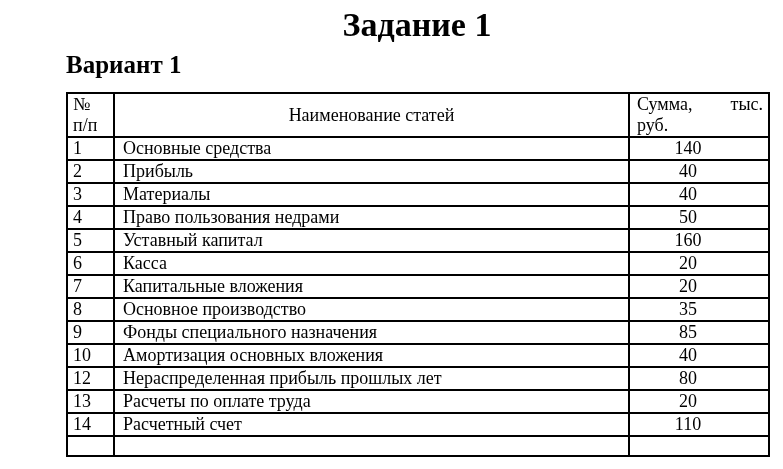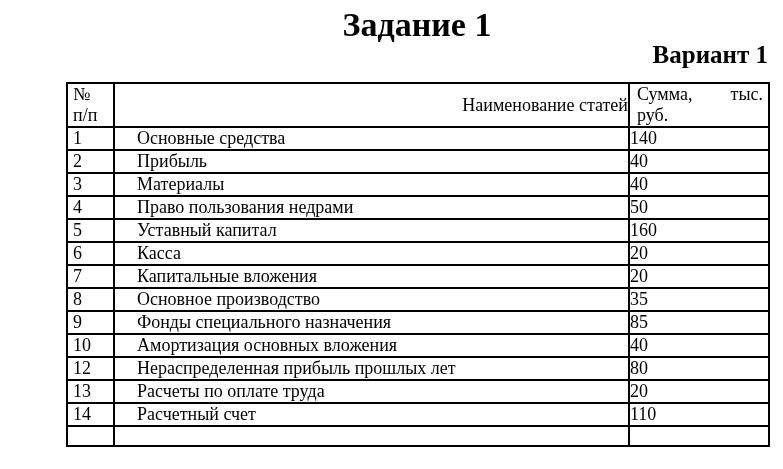--- a/index.html
+++ b/index.html
@@ -16,22 +16,22 @@
     width: 702px;
   }
   .title {
     margin-top: 12px;
     text-align: center;
     font-weight: bold;
     font-size: 34px;
     line-height: 25px;
   }
   .subtitle {
-    margin-top: 5px;
-    text-align: right;
+    margin-top: 15px;
+    text-align: left;
     font-weight: bold;
     font-size: 25px;
     line-height: 25px;
   }
   table.items {
     border-collapse: collapse;
     table-layout: fixed;
     width: 702px;
     margin-top: 15px;
     font-size: 18px;
@@ -41,26 +41,26 @@
     padding: 0;
     font-weight: normal;
     vertical-align: middle;
     overflow: hidden;
   }
   col.c1 { width: 47px; }
   col.c2 { width: 515px; }
   col.c3 { width: 140px; }
   thead th { height: 40px; line-height: 21px; }
   th.h-num  { text-align: left; padding-left: 5px; white-space: pre-line; }
-  th.h-name { text-align: right; }
+  th.h-name { text-align: center; }
   th.h-sum  { text-align: justify; padding-left: 7px; padding-right: 5px; margin-left: 16px; }
   tbody td { height: 21px; line-height: 21px; }
   td.c-num  { padding-left: 5px; }
-  td.c-name { padding-left: 22px; }
-  td.c-sum  { text-align: left; padding-right: 22px; }
+  td.c-name { padding-left: 8px; }
+  td.c-sum  { text-align: center; padding-right: 22px; }
   tr.clipped td { height: 18px; }
 </style>
 </head>
 <body>
 
 <div class="content">
   <div class="title">Задание 1</div>
   <div class="subtitle">Вариант 1</div>
 
   <table class="items">

